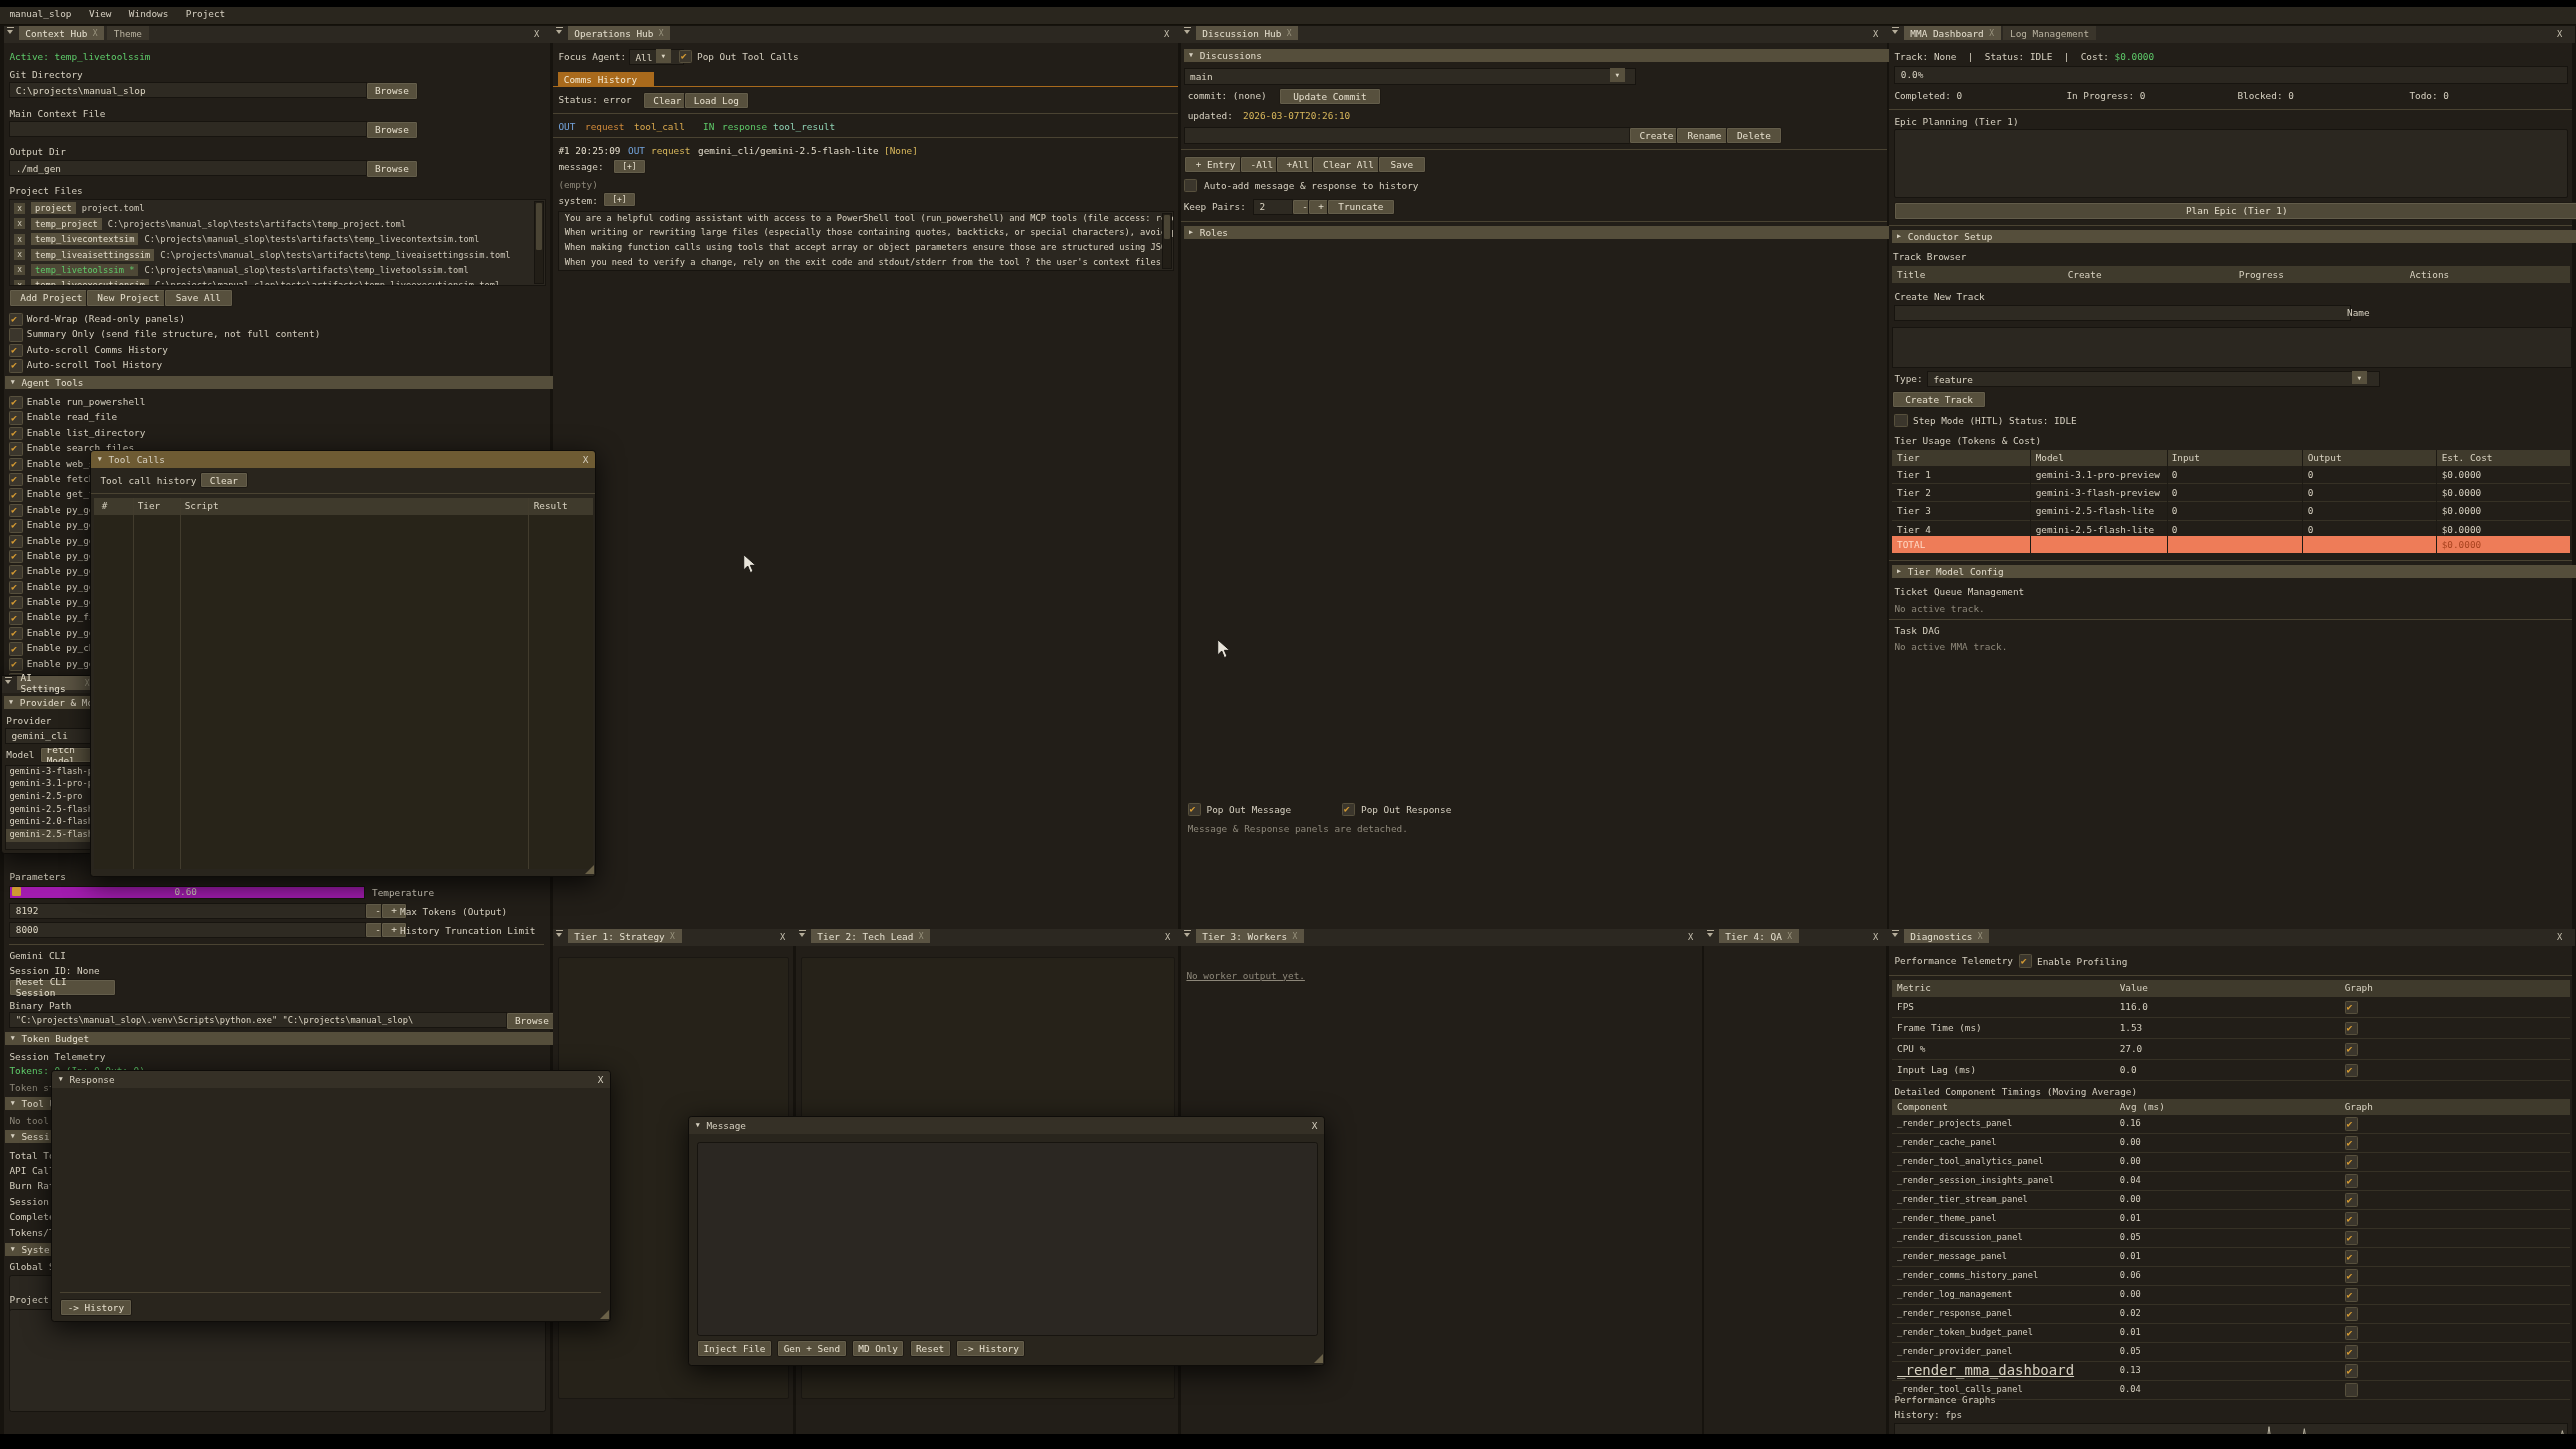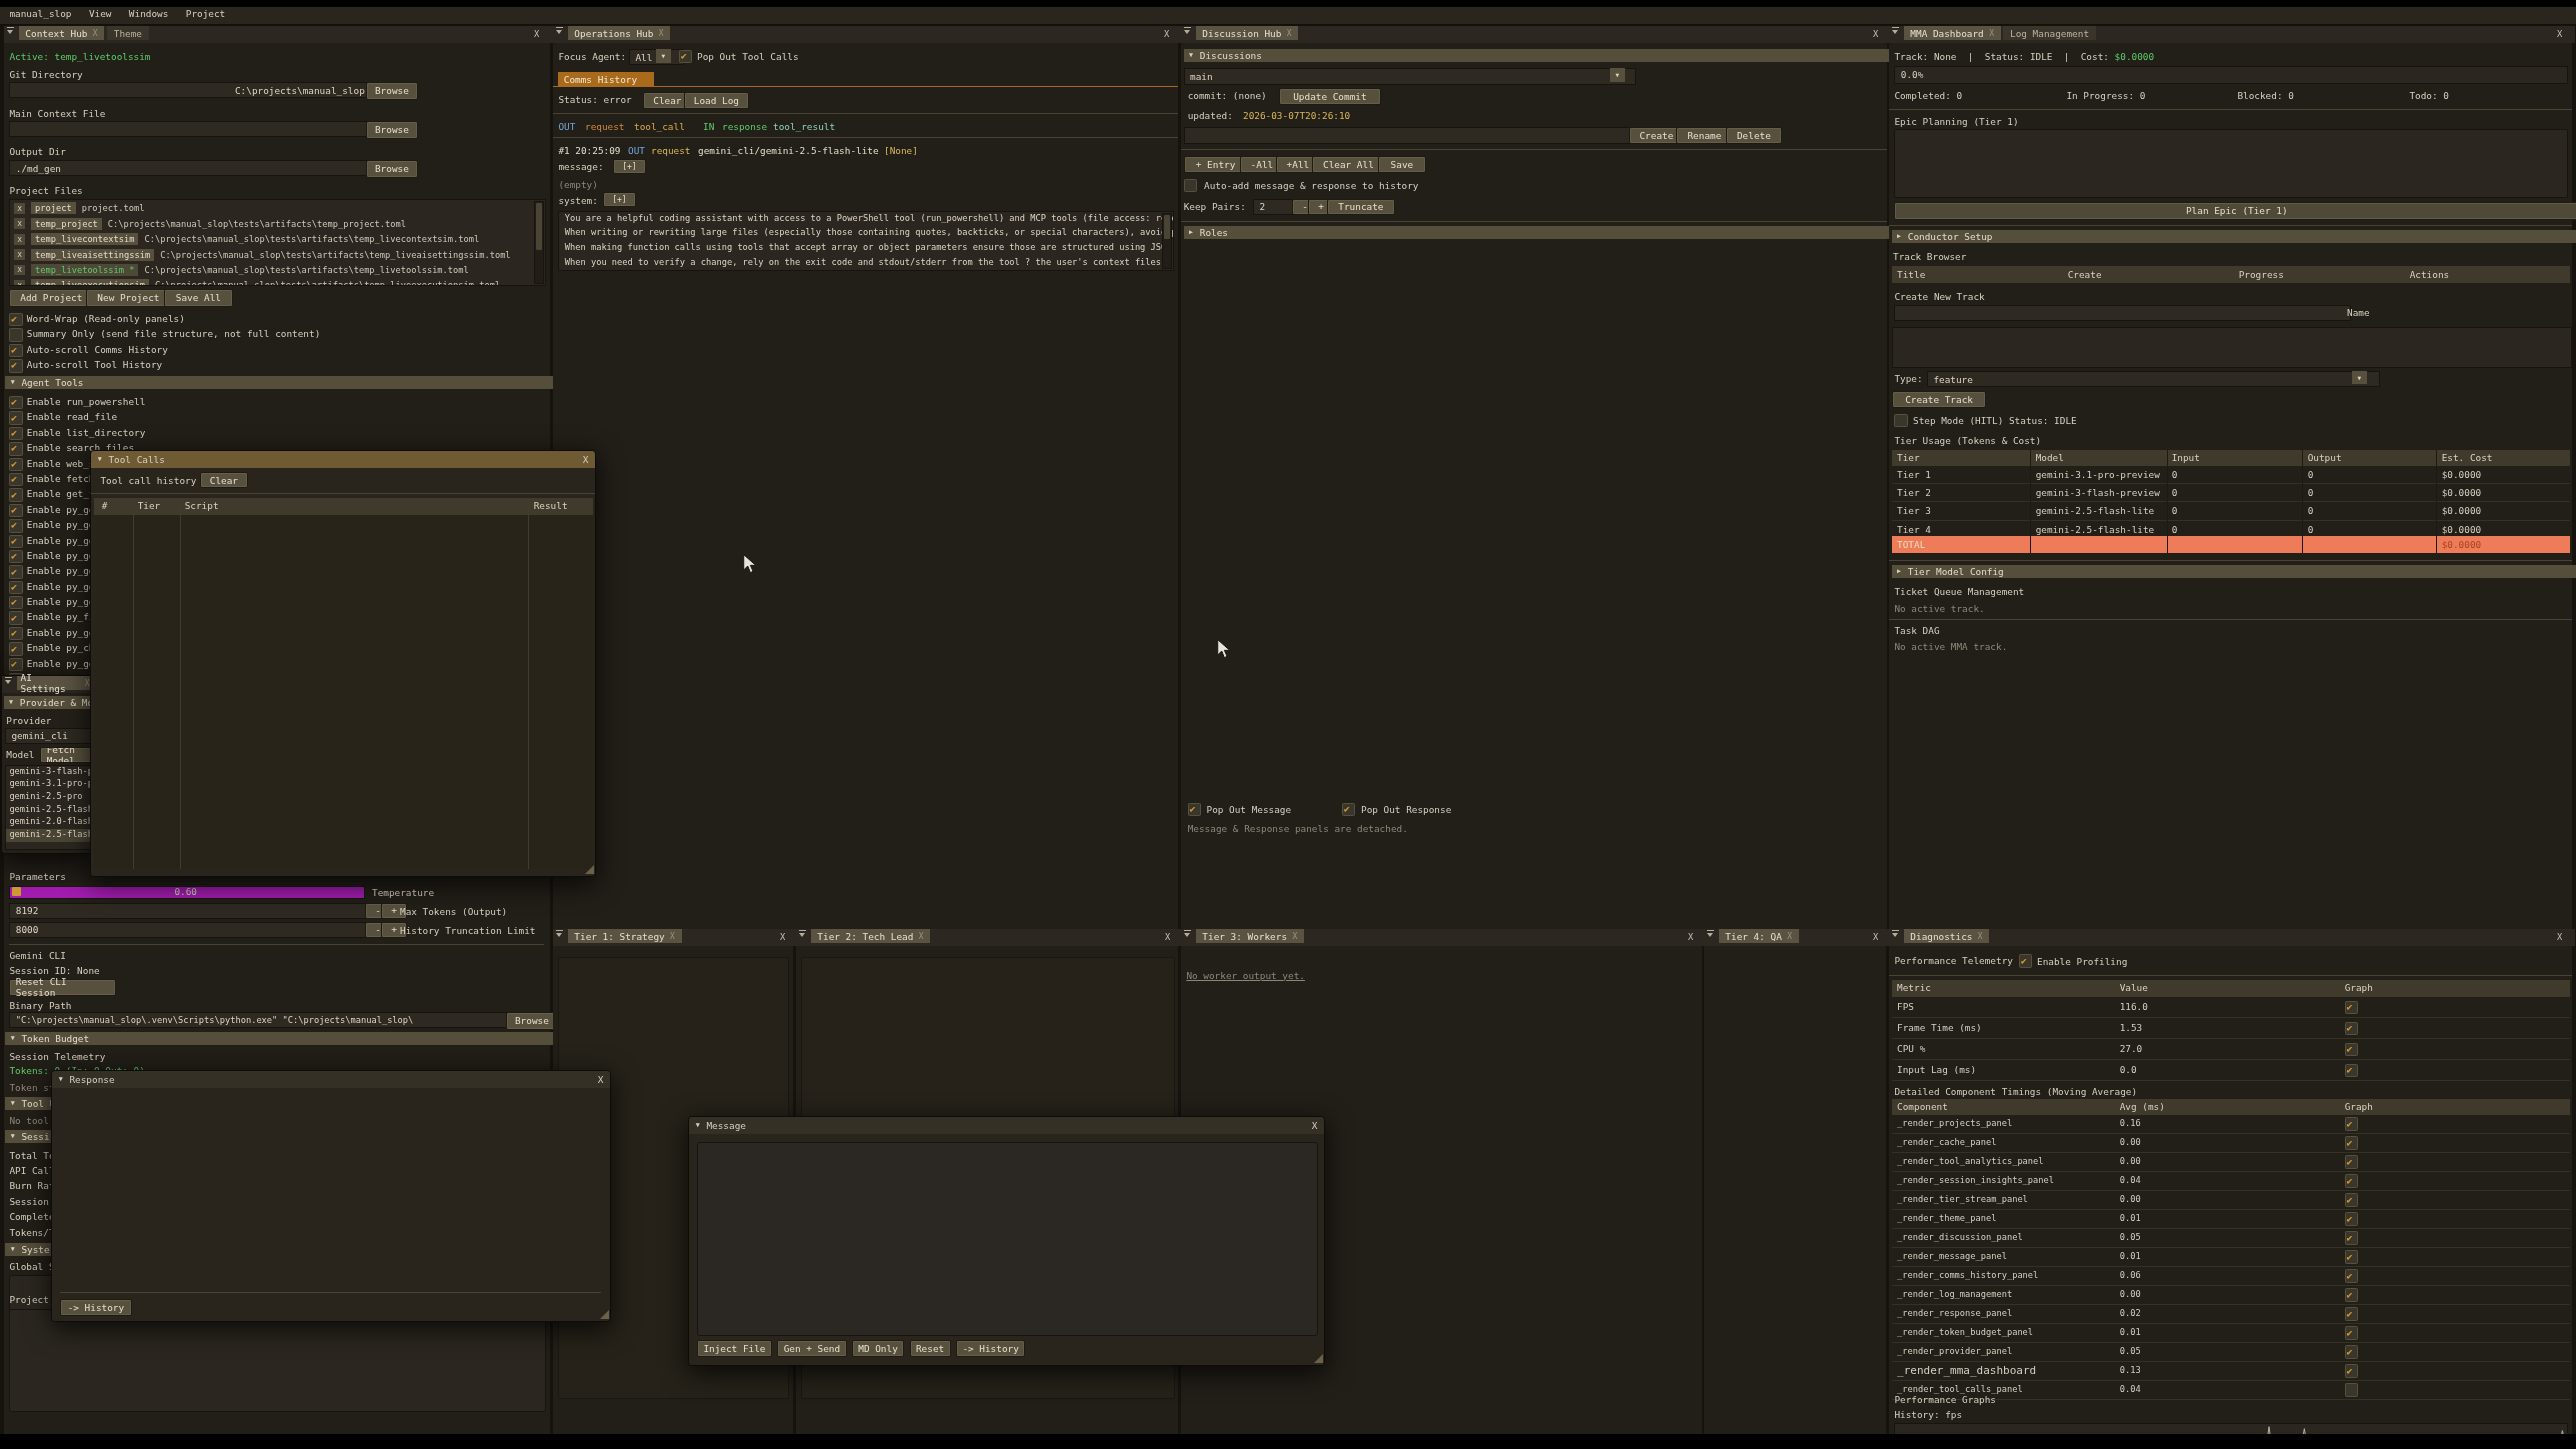--- a/index.html
+++ b/index.html
@@ -73,21 +73,21 @@
         </div>
       <div class="tab">
           <span>Theme</span>
         </div>
     </div>
     <div class="xbtn" style="left:526px;top:2px;">X</div>
 
     <div class="t grn" style="left:5.4px;top:24px;">Active: temp_livetoolssim</div>
 
     <div class="t" style="left:5.4px;top:42px;">Git Directory</div>
-    <div class="inp" style="left:5.4px;top:56px;width:349px;height:14.8px;justify-content:flex-end;">
+    <div class="inp" style="left:5.4px;top:56px;width:349px;height:14.8px;">
         <span>C:\projects\manual_slop</span>
       </div>
     <div class="btn" style="left:362px;top:56px;width:39px;height:16px;">Browse</div>
 
     <div class="t" style="left:5.4px;top:81px;">Main Context File</div>
     <div class="inp" style="left:5.4px;top:95px;width:349px;height:14.8px;">
         <span></span>
       </div>
     <div class="btn" style="left:362px;top:95px;width:39px;height:16px;">Browse</div>
 
@@ -726,21 +726,21 @@
           <span class="t" style="left:5.4px;top:2px;font-size:8.7px;">_render_token_budget_panel</span>
           <span class="t" style="left:228px;top:2px;font-size:8.7px;">0.01</span>
           <span class="cb on" style="left:453px;top:2.7px;position:absolute;"></span>
         </div>
         <div class="cellrow" style="position:relative;height:18px;border-bottom:0.7px solid #363125;">
           <span class="t" style="left:5.4px;top:2px;font-size:8.7px;">_render_provider_panel</span>
           <span class="t" style="left:228px;top:2px;font-size:8.7px;">0.05</span>
           <span class="cb on" style="left:453px;top:2.7px;position:absolute;"></span>
         </div>
         <div class="cellrow" style="position:relative;height:18px;border-bottom:0.7px solid #363125;">
-          <span class="t" style="left:5.4px;top:2px;font-size:11px;">_render_mma_dashboard</span>
+          <span class="t" style="left:5.4px;top:2px;font-size:14px;text-decoration:underline;">_render_mma_dashboard</span>
           <span class="t" style="left:228px;top:2px;font-size:8.7px;">0.13</span>
           <span class="cb on" style="left:453px;top:2.7px;position:absolute;"></span>
         </div>
         <div class="cellrow" style="position:relative;height:18px;border-bottom:0.7px solid #363125;">
           <span class="t" style="left:5.4px;top:2px;font-size:8.7px;">_render_tool_calls_panel</span>
           <span class="t" style="left:228px;top:2px;font-size:8.7px;">0.04</span>
           <span class="cb" style="left:453px;top:2.7px;position:absolute;"></span>
         </div>
       </div>
 

